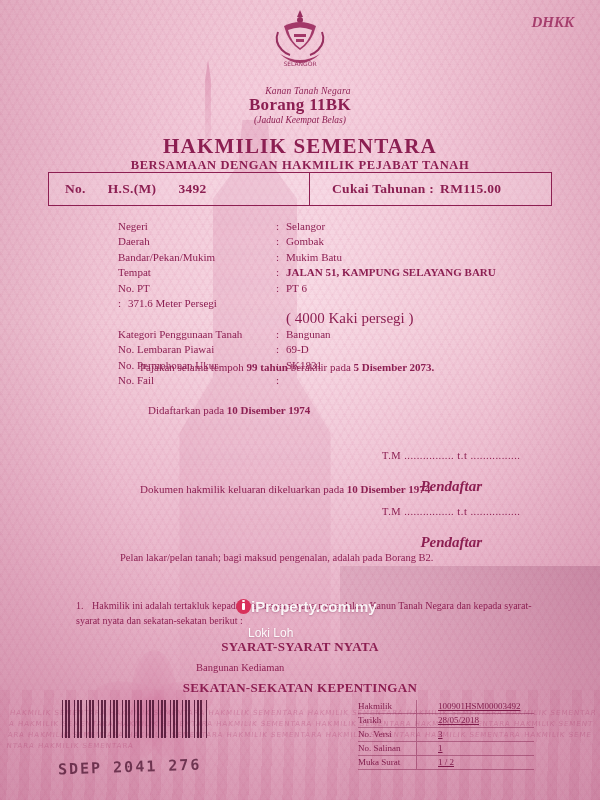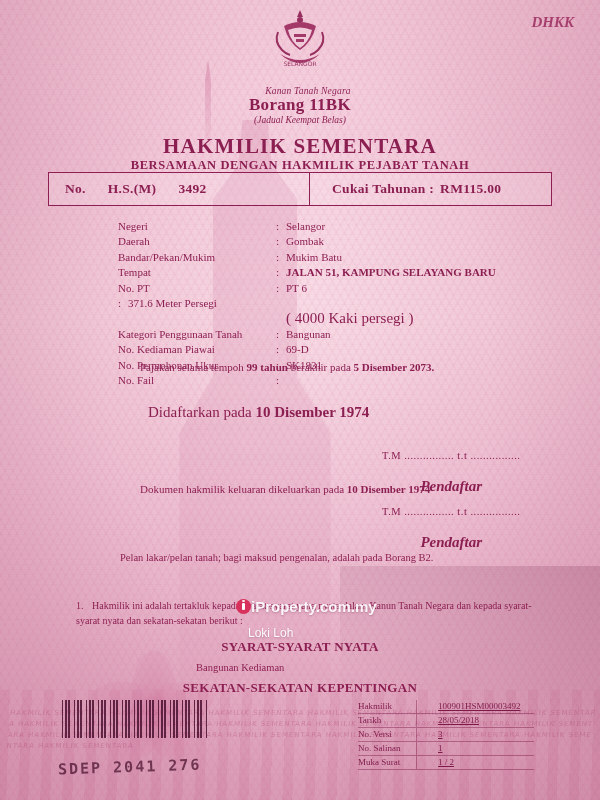--- a/index.html
+++ b/index.html
@@ -113,21 +113,21 @@
   .frow { display:flex; }
   .flabel { width:158px; }
   .fcolon { width:10px; }
   .fval { font-weight:normal; }
   .fval.b { font-weight:bold; }
   .subval { font-size:15px; }
 
   .pajakan { position:absolute; left:140px; top:361px; font-size:11px; }
   .pajakan b { font-weight:bold; }
 
-  .didaftar { position:absolute; left:148px; top:404px; font-size:15px; }
+  .didaftar { position:absolute; left:148px; top:404px; font-size:11px; }
   .dokumen  { position:absolute; left:140px; top:483px; font-size:11px; }
 
   .sign { position:absolute; font-size:10.5px; text-align:center; }
   .sign .line { letter-spacing:.5px; }
   .sign .role { font-style:italic; font-weight:bold; font-size:15px; margin-top:17px; }
   .sign1 { left:382px; top:450px; }
   .sign2 { left:382px; top:506px; }
 
   .pelan { position:absolute; left:120px; top:552px; font-size:10.5px; }
 
@@ -284,21 +284,21 @@
         <span class="flabel"></span>
         <span class="fcolon"></span>
         <span class="fval subval">( 4000 Kaki persegi )</span>
       </div>
     <div class="frow">
         <span class="flabel">Kategori Penggunaan Tanah</span>
         <span class="fcolon">:</span>
         <span class="fval">Bangunan</span>
       </div>
     <div class="frow">
-        <span class="flabel">No. Kediaman Piawai</span>
+        <span class="flabel">No. Lembaran Piawai</span>
         <span class="fcolon">:</span>
         <span class="fval">69-D</span>
       </div>
     <div class="frow">
         <span class="flabel">No. Permohonan Ukur</span>
         <span class="fcolon">:</span>
         <span class="fval">SK1831</span>
       </div>
     <div class="frow">
         <span class="flabel">No. Fail</span>

